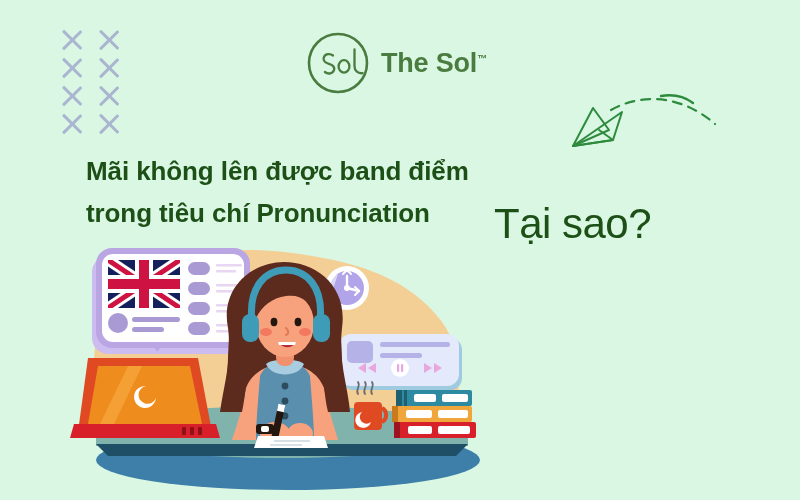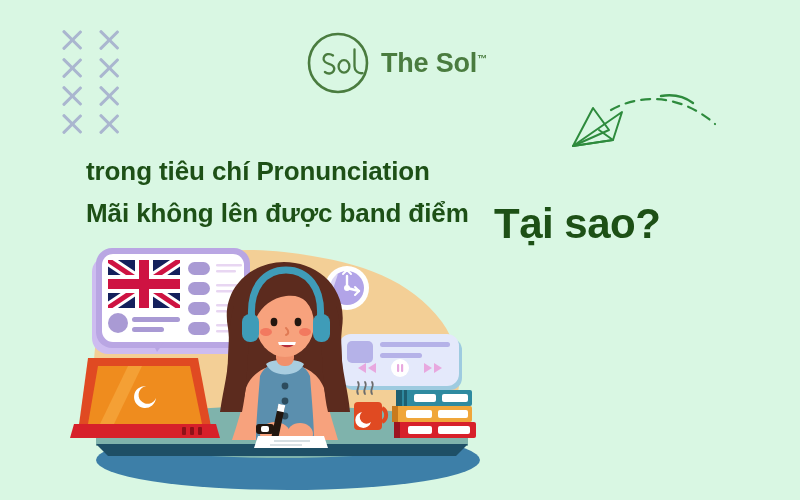--- a/index.html
+++ b/index.html
@@ -32,21 +32,21 @@
   .logo-line2{font-size:27px;font-weight:400;letter-spacing:-.2px;margin-top:1px;}
 
   
   .plane{position:absolute;left:565px;top:78px;width:175px;height:85px;}
 
   
   .headline{position:absolute;left:86px;top:150px;width:420px;color:#1d5016;
             font-size:26px;font-weight:bold;line-height:1.62;letter-spacing:-.1px;}
   .headline .ln{display:block;white-space:nowrap;}
   .tagline{position:absolute;left:494px;top:200px;color:#1d5016;
-           font-size:42px;font-weight:bold;letter-spacing:-.5px;white-space:nowrap;}
+           font-size:42px;font-weight:normal;letter-spacing:-.5px;white-space:nowrap;}
 
   
   .illus{position:absolute;left:70px;top:236px;width:420px;height:264px;}
 </style>
 </head>
 <body>
 
 <div class="stage">
 
   <div class="xgrid">
@@ -78,22 +78,22 @@
     <g fill="none" stroke="#2e8b3d" stroke-width="2" stroke-linejoin="round" stroke-linecap="round">
       <path d="M8 68 L28 30 L44 52 Z"></path>
       <path d="M8 68 L57 34 L48 62 Z"></path>
       <path d="M8 68 L48 62 L34 52"></path>
     </g>
     <path d="M46 32 C78 14 118 18 150 46" fill="none" stroke="#2e8b3d" stroke-width="2.2" stroke-linecap="round" stroke-dasharray="9 7"></path>
     <path d="M96 18 C108 16 120 19 128 25" fill="none" stroke="#2e8b3d" stroke-width="2.4" stroke-linecap="round"></path>
   </svg>
 
   <div class="headline">
+    <span class="ln">Mãi không lên được band điểm</span>
     <span class="ln">trong tiêu chí Pronunciation</span>
-    <span class="ln">Mãi không lên được band điểm</span>
   </div>
   <div class="tagline">Tại sao?</div>
 
   <svg class="illus" viewBox="0 0 420 264">
 
     <path d="M40 70 C70 22 150 8 214 16 C282 24 338 40 372 86 C402 128 392 188 352 206 L62 206 C22 186 12 112 40 70Z" fill="#f3cf96"></path>
 
     <ellipse cx="218" cy="224" rx="192" ry="30" fill="#3d7fa8"></ellipse>
 
     <ellipse cx="212" cy="196" rx="186" ry="26" fill="#7fb3ac"></ellipse>

